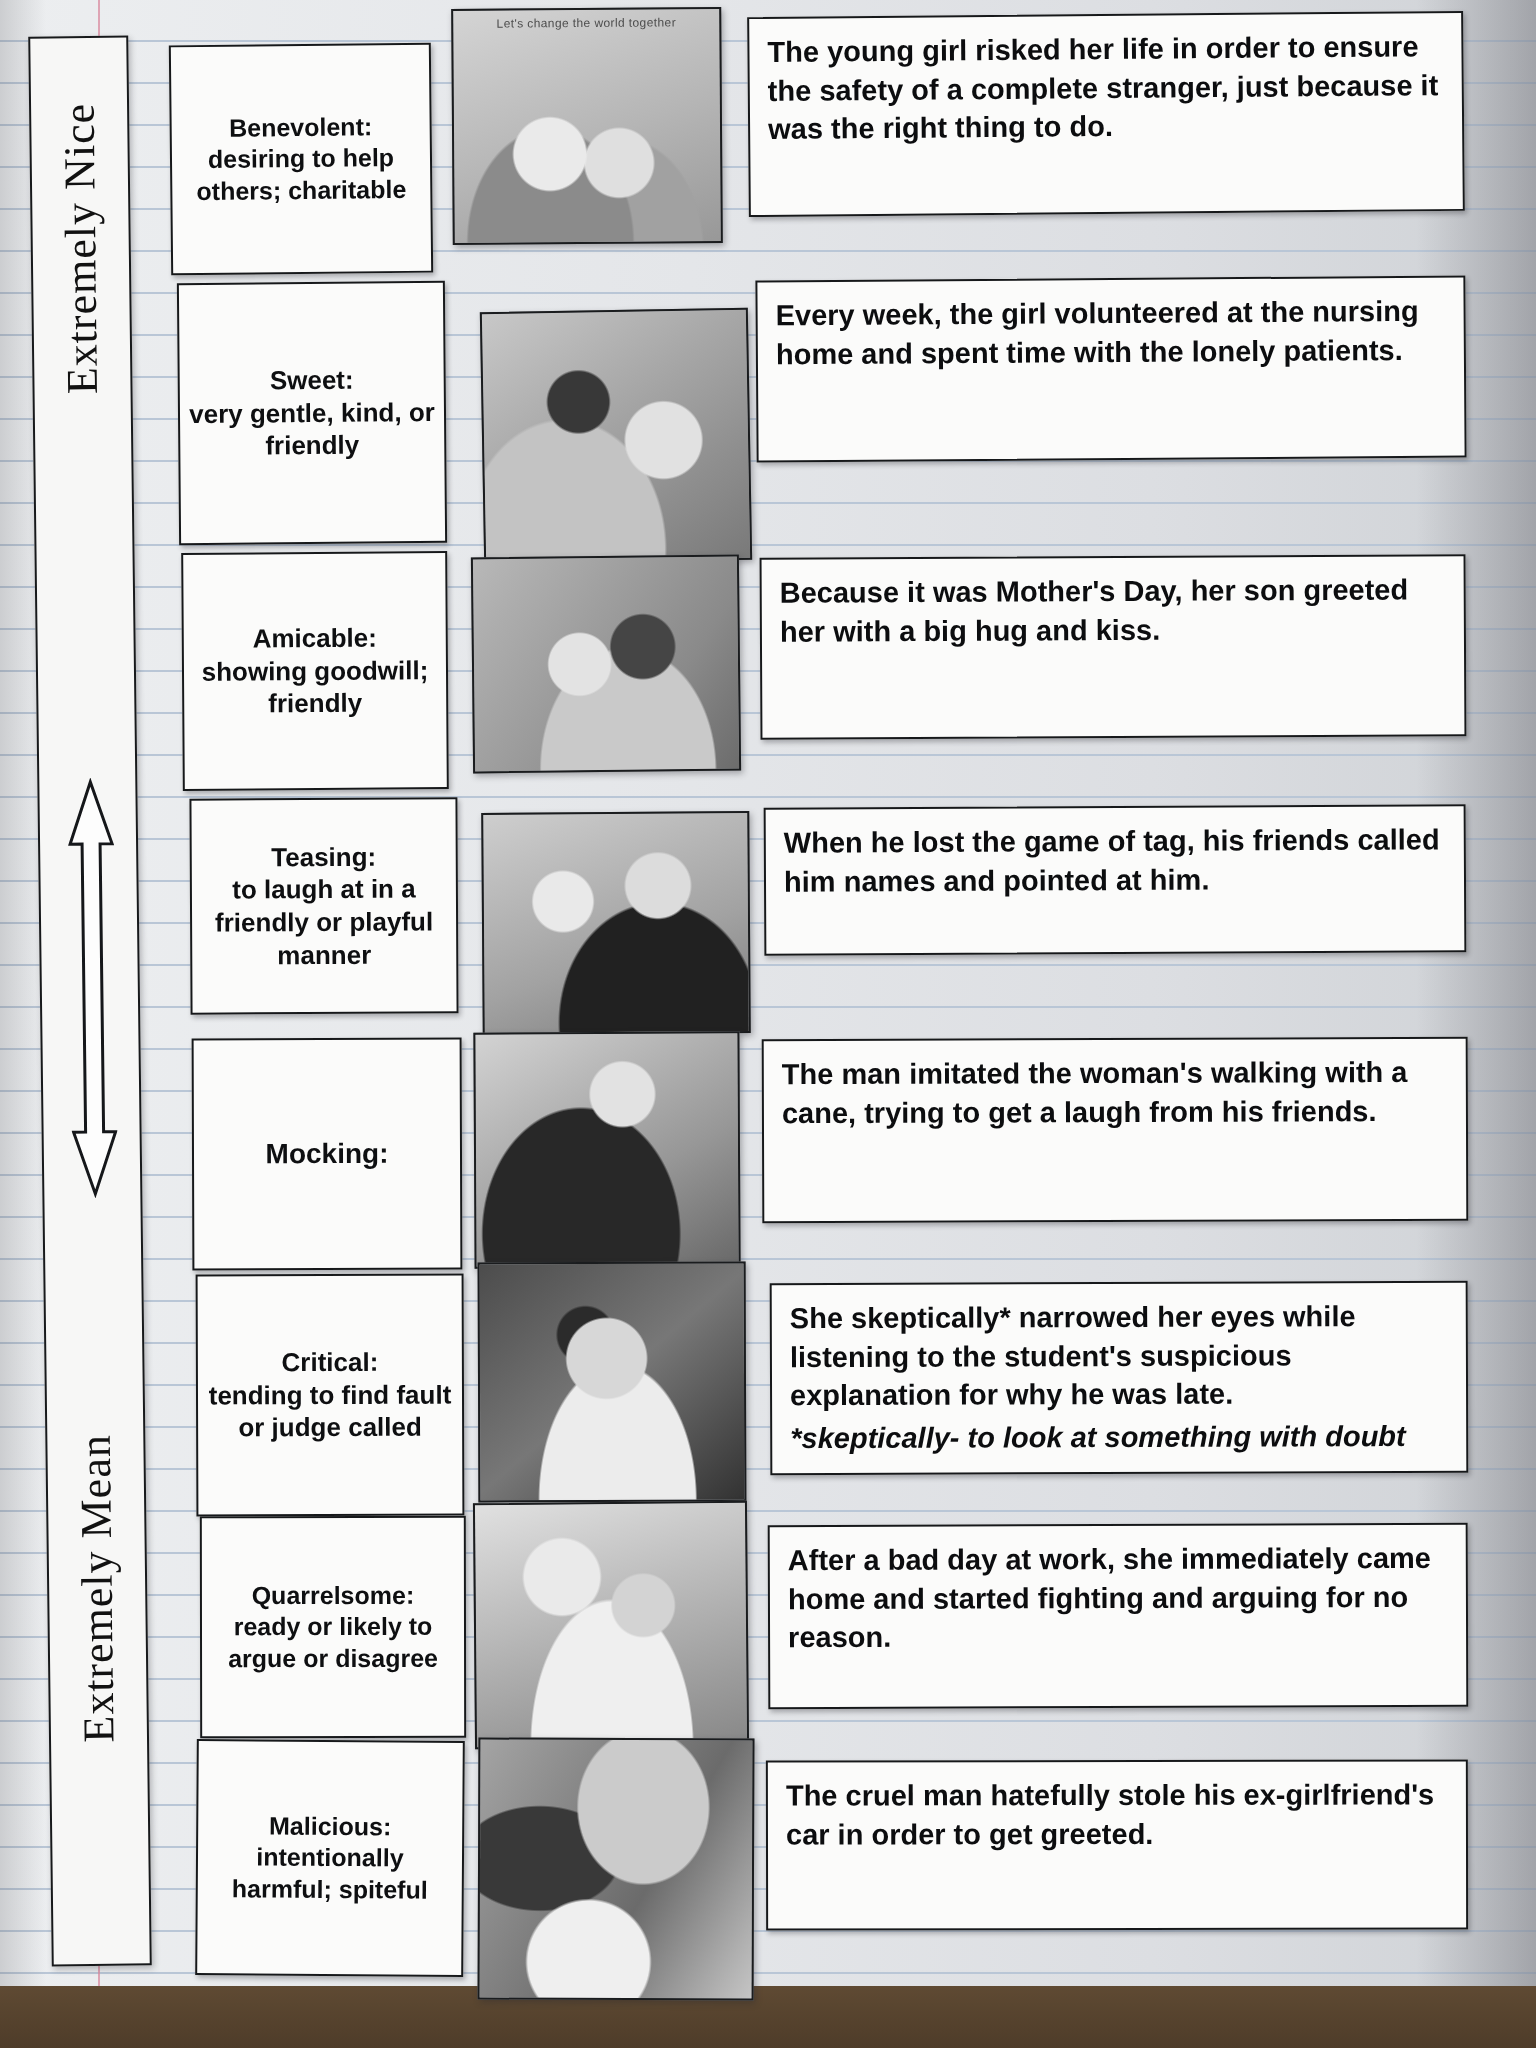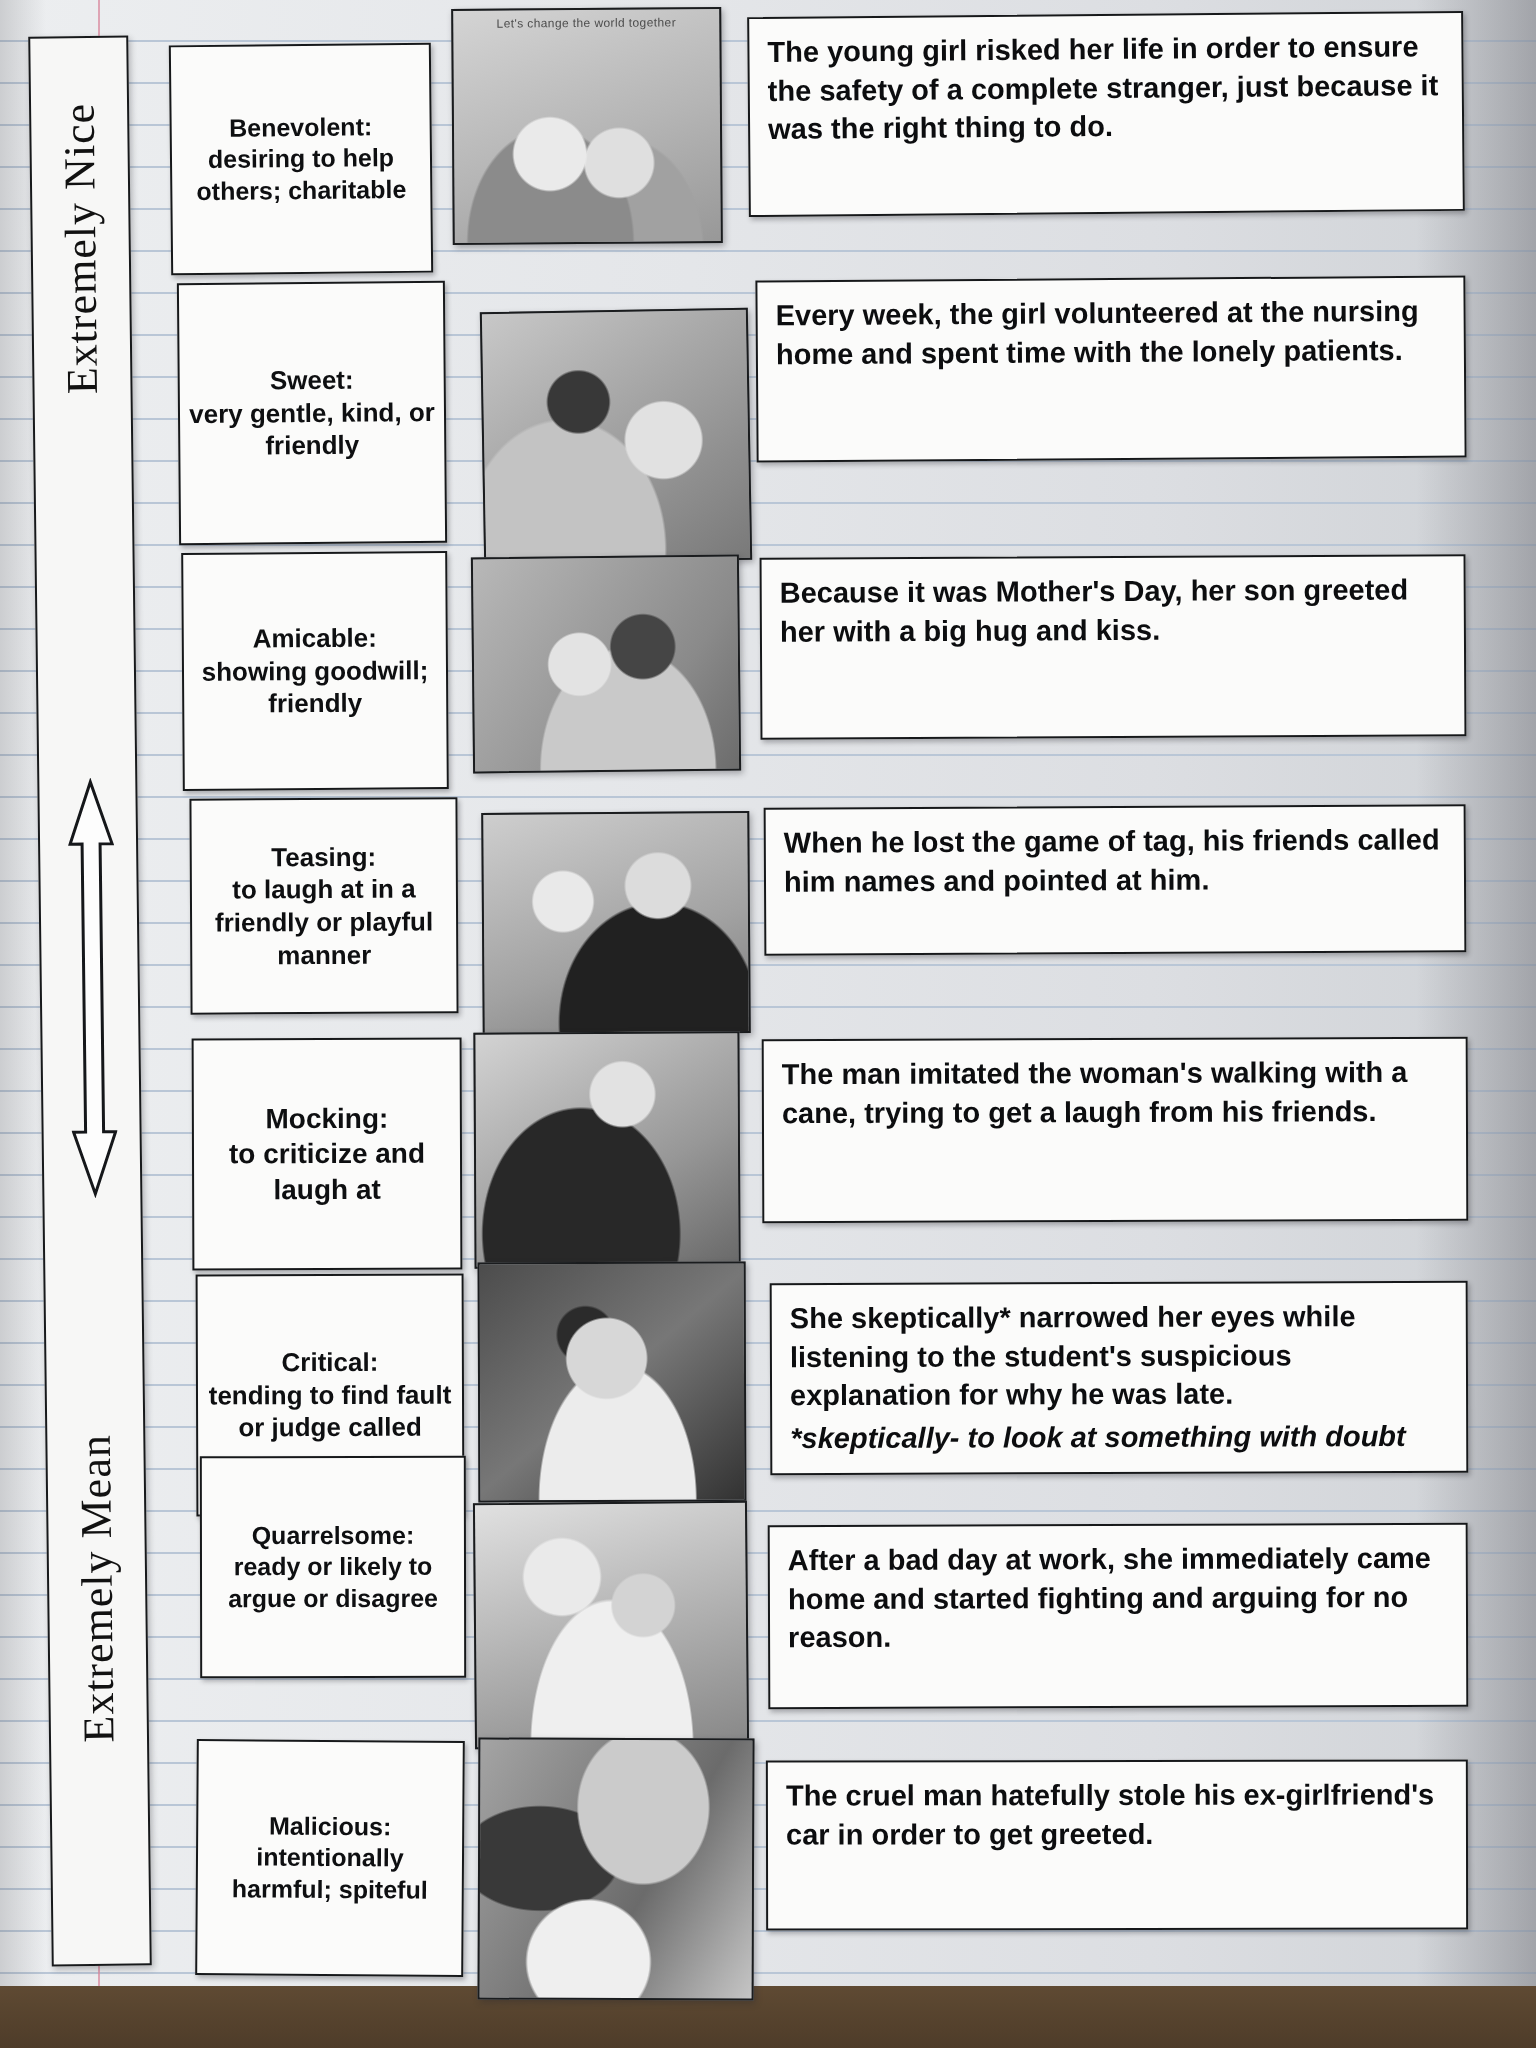--- a/index.html
+++ b/index.html
@@ -248,21 +248,20 @@
         linear-gradient(160deg,#d3cec6,#a7a19a 60%,#807b76);"></div>
   </div>
   <div class="strip sentence" style="left:764px; top:806px; width:702px; height:148px; font-size:29px; transform:rotate(-0.3deg);">
     <span>When he lost the game of tag, his friends called him names and pointed at him.</span>
     <span class="note"></span>
   </div>
 
   <div class="strip term" style="left:192px; top:1038px; width:270px; height:232px; font-size:28px; transform:rotate(-0.2deg);">
     <div>
       <span>Mocking:</span>
-      <span>to criticize and laugh at</span>
     </div>
   </div>
   <div class="photo" style="left:474px; top:1032px; width:266px; height:236px; transform:rotate(-0.3deg);">
     <div class="ph-inner" style="background:
         radial-gradient(circle at 56% 26%, #e8e1d6 0 14%, rgba(0,0,0,0) 15%),
         radial-gradient(ellipse at 40% 86%, #2a2825 0 44%, rgba(0,0,0,0) 45%),
         radial-gradient(circle at 30% 62%, #cfc8bd 0 9%, rgba(0,0,0,0) 10%),
         linear-gradient(150deg,#d8d3cb,#9c968f 62%,#6c6864);"></div>
   </div>
   <div class="strip sentence" style="left:762px; top:1038px; width:706px; height:184px; font-size:29px; transform:rotate(-0.2deg);">
@@ -281,21 +280,21 @@
         radial-gradient(circle at 48% 40%, #ddd6cc 0 20%, rgba(0,0,0,0) 21%),
         radial-gradient(circle at 40% 30%, #2e2b28 0 12%, rgba(0,0,0,0) 13%),
         radial-gradient(ellipse at 52% 100%, #f0ece6 0 40%, rgba(0,0,0,0) 41%),
         linear-gradient(140deg,#4f4b47,#7b7772 50%,#35322f);"></div>
   </div>
   <div class="strip sentence" style="left:770px; top:1282px; width:698px; height:192px; font-size:29px; transform:rotate(-0.2deg);">
     <span>She skeptically* narrowed her eyes while listening to the student's suspicious explanation for why he was late.</span>
     <span class="note">*skeptically- to look at something with doubt</span>
   </div>
 
-  <div class="strip term" style="left:200px; top:1456px; width:266px; height:222px; font-size:25px; transform:rotate(-0.1deg);">
+  <div class="strip term" style="left:200px; top:1516px; width:266px; height:222px; font-size:25px; transform:rotate(-0.1deg);">
     <div>
       <span>Quarrelsome:</span>
       <span>ready or likely to argue or disagree</span>
     </div>
   </div>
   <div class="photo" style="left:474px; top:1502px; width:274px; height:246px; transform:rotate(-0.5deg);">
     <div class="ph-inner" style="background:
         radial-gradient(circle at 32% 30%, #efe9e1 0 15%, rgba(0,0,0,0) 16%),
         radial-gradient(circle at 62% 42%, #d9d2c9 0 14%, rgba(0,0,0,0) 15%),
         radial-gradient(ellipse at 50% 100%, #f3efe9 0 42%, rgba(0,0,0,0) 43%),

